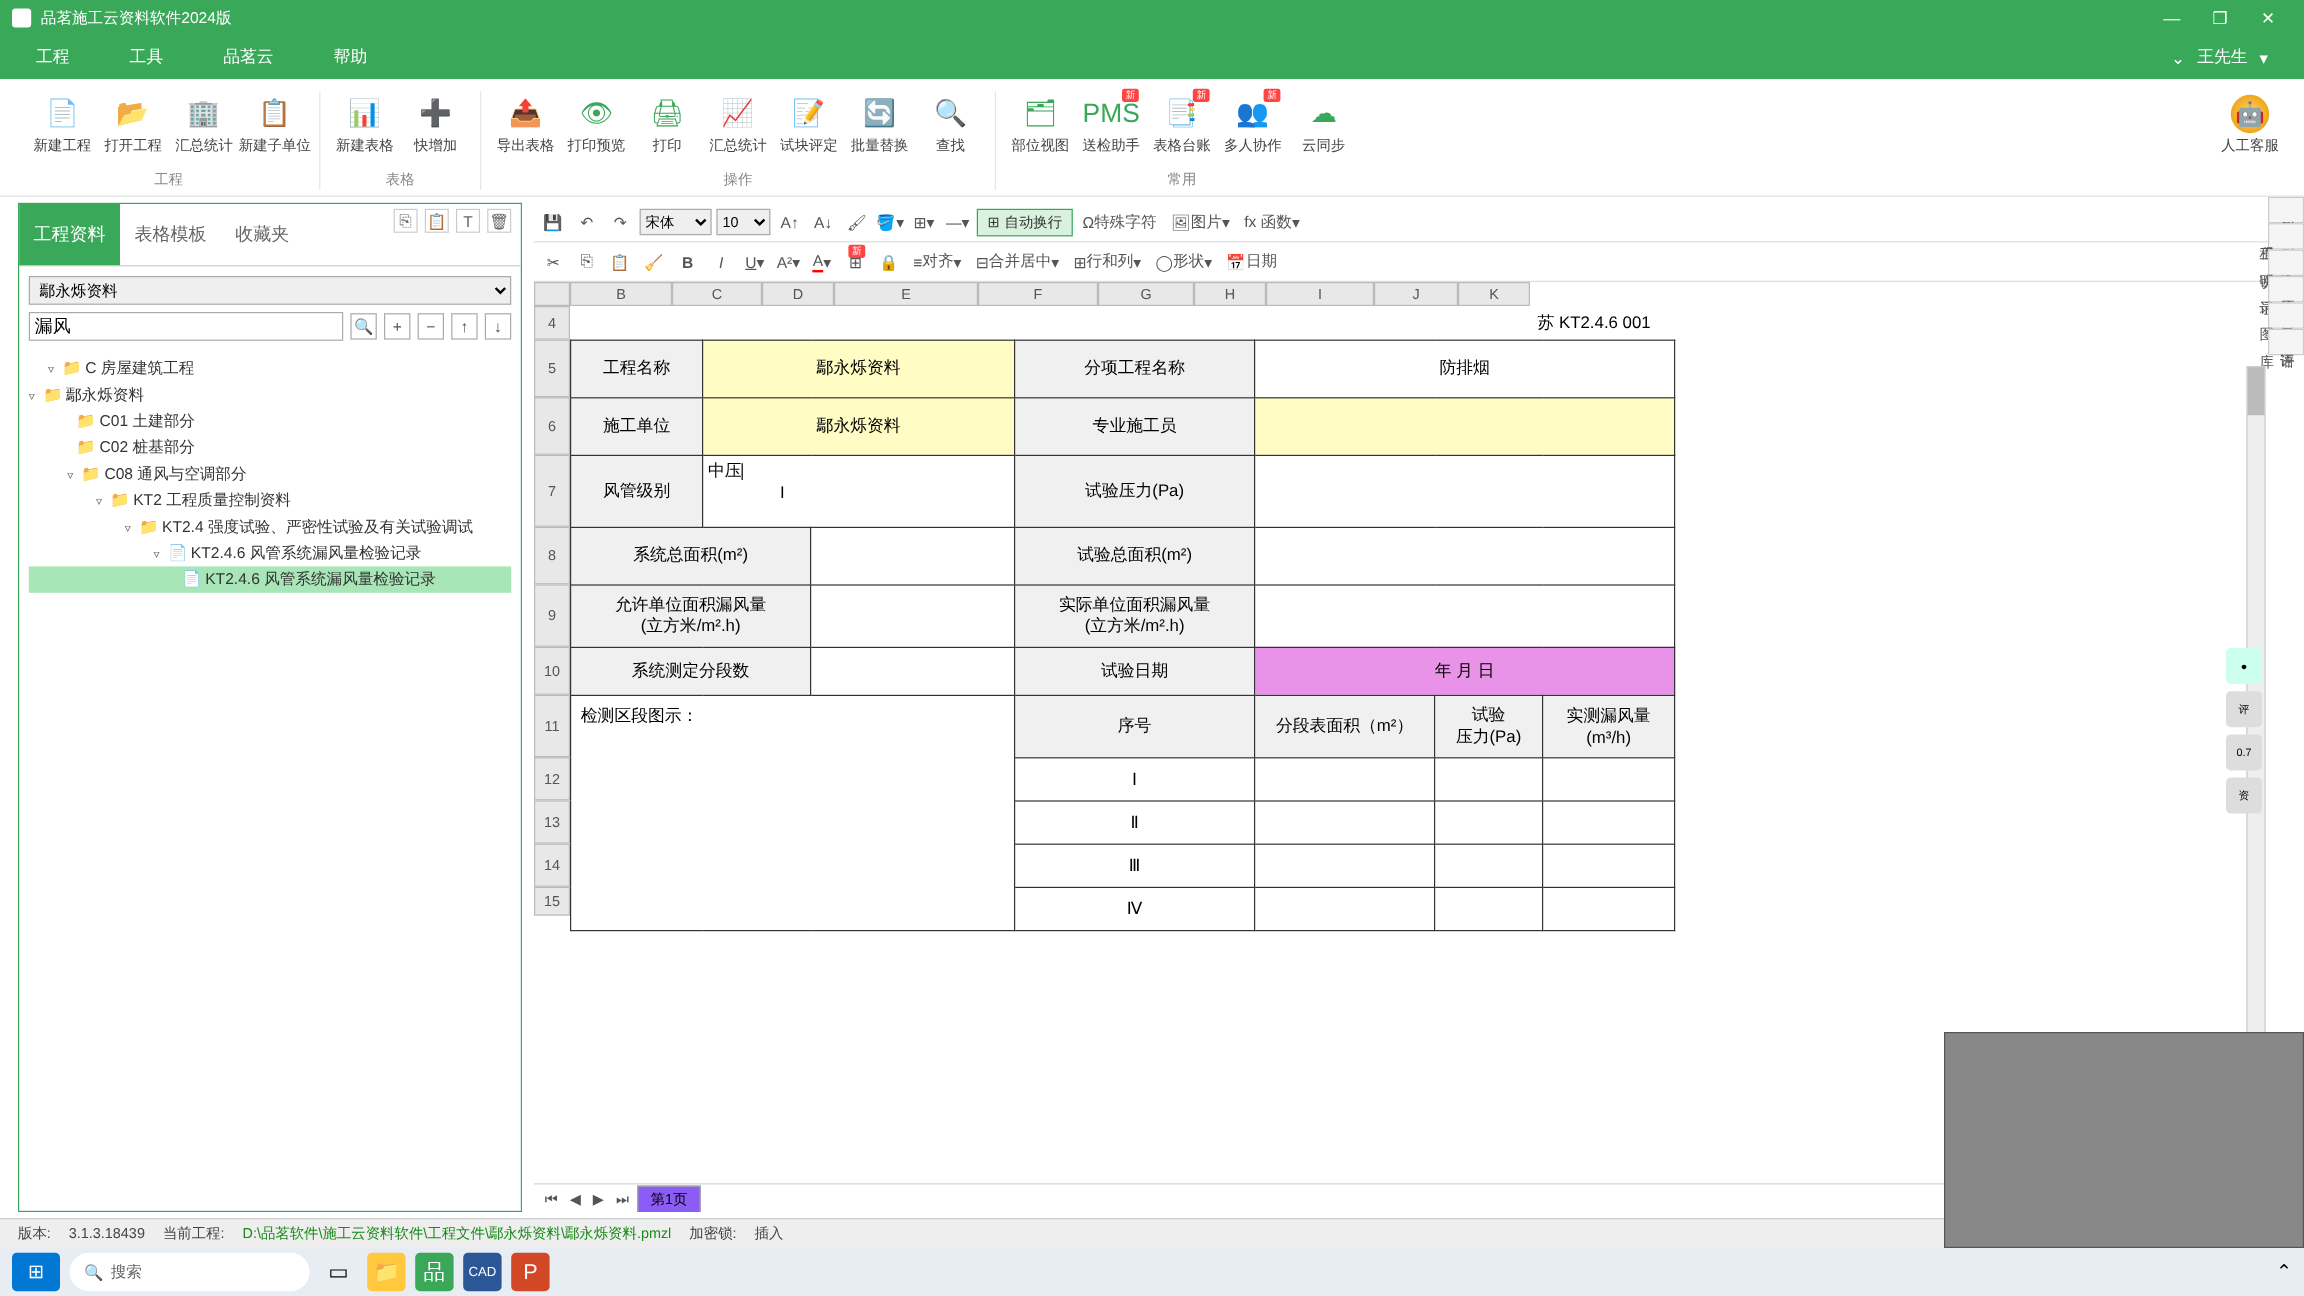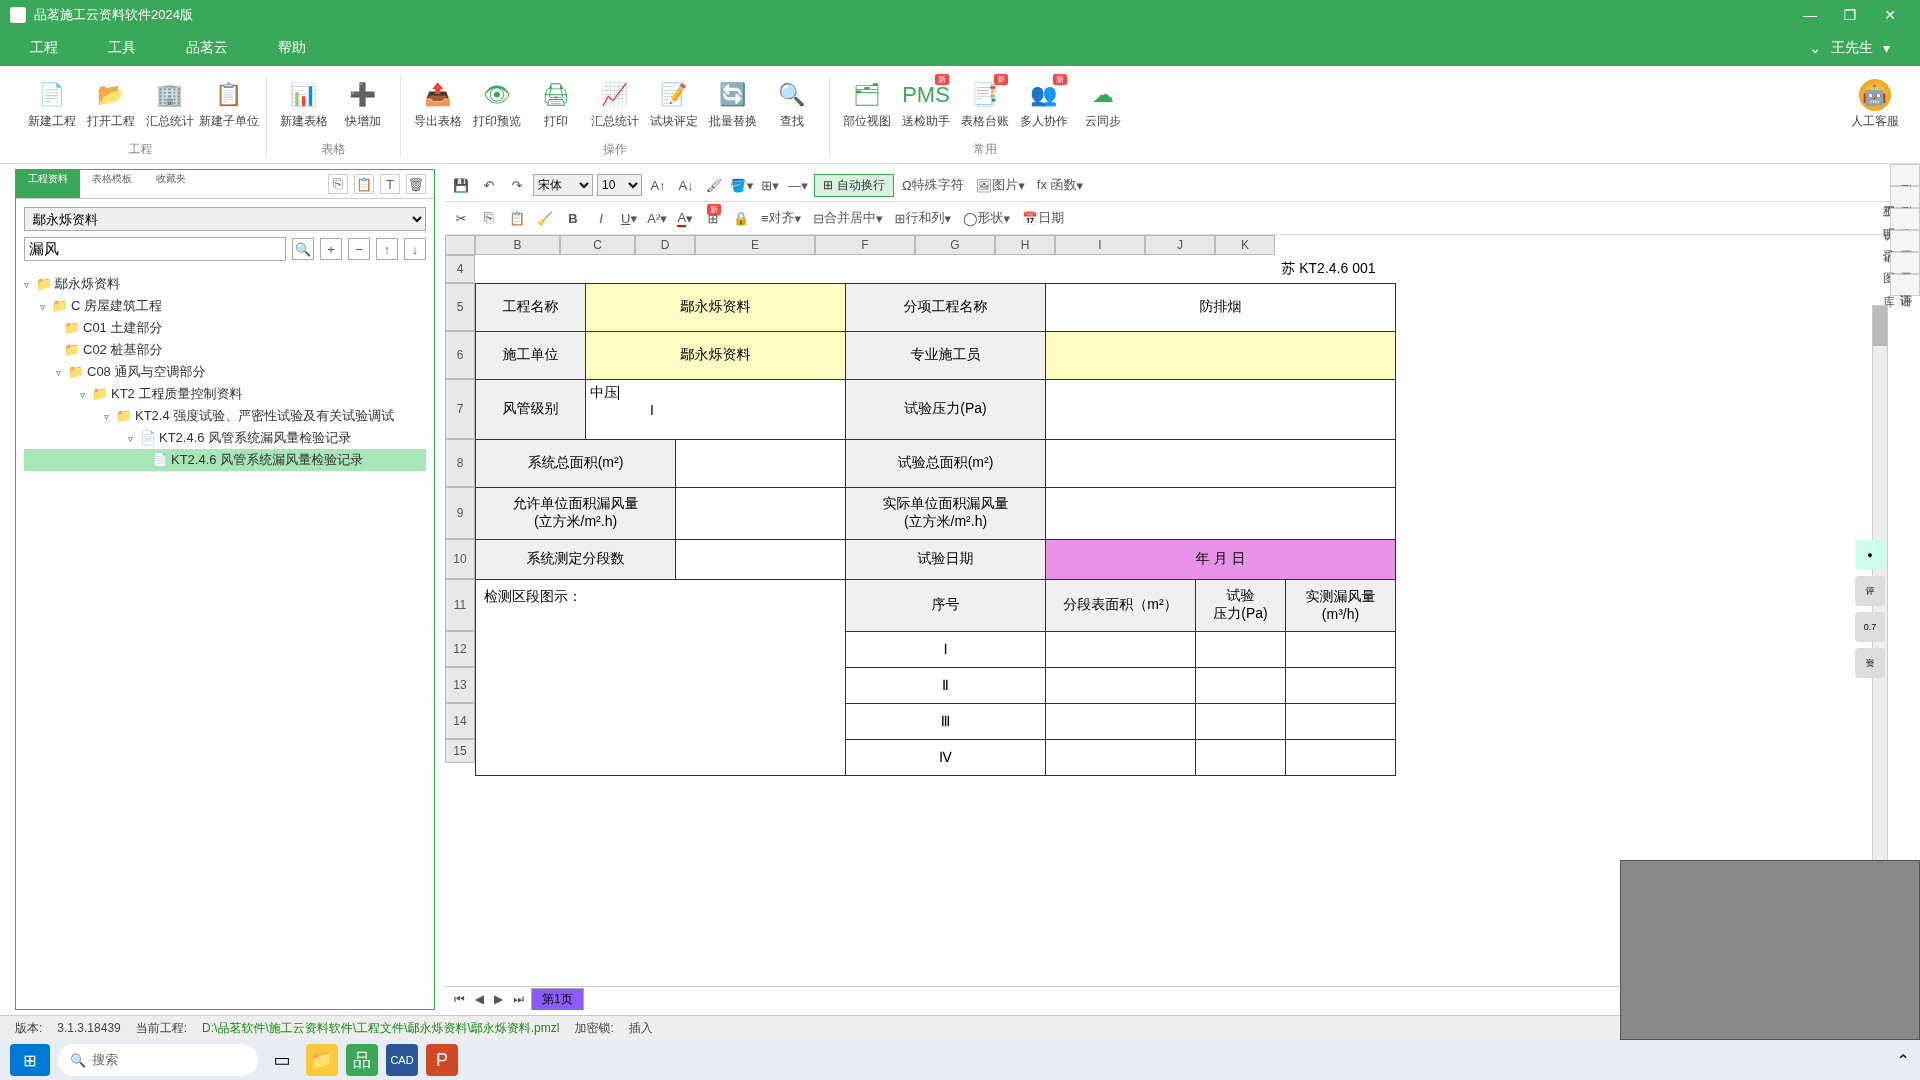--- a/index.html
+++ b/index.html
@@ -15,21 +15,21 @@
 .ribbon-group:last-child { border-right: none; }
 .ribbon-items { display: flex; gap: 5px; }
 .ribbon-item { display: flex; flex-direction: column; align-items: center; width: 54px; cursor: pointer; padding: 3px; position: relative; }
 .ribbon-icon { width: 32px; height: 32px; display: flex; align-items: center; justify-content: center; font-size: 22px; color: #3aa859; }
 .ribbon-label { font-size: 12px; color: #444; margin-top: 2px; white-space: nowrap; }
 .group-label { font-size: 12px; color: #888; margin-top: 8px; }
 .badge { position: absolute; top: -2px; right: 4px; background: #f44; color: #fff; font-size: 8px; padding: 0 3px; border-radius: 2px; }
 .content { display: flex; height: calc(100% - 30px - 36px - 98px - 25px - 40px); background: #fff; }
 .sidebar { width: 420px; border: 1px solid #3aa859; margin: 5px 0 5px 15px; background: #fff; display: flex; flex-direction: column; }
 .side-tabs { display: flex; border-bottom: 1px solid #ccc; }
-.side-tab { padding: 2px 12px; font-size: 10px; cursor: pointer; color: #666; }
+.side-tab { padding: 16px 12px; font-size: 15px; cursor: pointer; color: #666; }
 .side-tab.active { background: #3aa859; color: #fff; }
 .side-icons { margin-left: auto; display: flex; gap: 6px; padding: 4px 8px; }
 .side-icons span { cursor: pointer; font-size: 13px; color: #666; border: 1px solid #ccc; width: 20px; height: 20px; display: flex; align-items: center; justify-content: center; }
 .side-controls { padding: 8px; display: flex; flex-direction: column; gap: 6px; }
 .side-select { width: 100%; height: 24px; border: 1px solid #aaa; font-size: 13px; padding: 0 4px; }
 .side-search-row { display: flex; gap: 6px; align-items: center; }
 .side-search { flex: 1; height: 24px; border: 1px solid #aaa; padding: 0 4px; font-size: 15px; }
 .sq-btn { width: 22px; height: 22px; border: 1px solid #aaa; display: flex; align-items: center; justify-content: center; cursor: pointer; font-size: 13px; color: #555; }
 .tree { padding: 4px 8px; font-size: 13px; color: #333; overflow: auto; flex: 1; }
 .tree-node { padding: 2px 0; white-space: nowrap; }
@@ -222,22 +222,22 @@
       <div class="side-search-row">
         <input class="side-search" value="漏风" style="">
         <span class="sq-btn">🔍</span>
         <span class="sq-btn">+</span>
         <span class="sq-btn">−</span>
         <span class="sq-btn">↑</span>
         <span class="sq-btn">↓</span>
       </div>
     </div>
     <div class="tree">
+      <div class="tree-node" style="padding-left:16px"><span class="tree-toggle">▿</span><span class="tree-icon folder">📁</span><span>C 房屋建筑工程</span></div>
       <div class="tree-node" style="padding-left:0"><span class="tree-toggle">▿</span><span class="tree-icon folder">📁</span><span>鄢永烁资料</span></div>
-      <div class="tree-node" style="padding-left:16px"><span class="tree-toggle">▿</span><span class="tree-icon folder">📁</span><span>C 房屋建筑工程</span></div>
       <div class="tree-node" style="padding-left:40px"><span class="tree-icon folder">📁</span><span>C01 土建部分</span></div>
       <div class="tree-node" style="padding-left:40px"><span class="tree-icon folder">📁</span><span>C02 桩基部分</span></div>
       <div class="tree-node" style="padding-left:32px"><span class="tree-toggle">▿</span><span class="tree-icon folder">📁</span><span>C08 通风与空调部分</span></div>
       <div class="tree-node" style="padding-left:56px"><span class="tree-toggle">▿</span><span class="tree-icon folder">📁</span><span>KT2 工程质量控制资料</span></div>
       <div class="tree-node" style="padding-left:80px"><span class="tree-toggle">▿</span><span class="tree-icon folder">📁</span><span>KT2.4 强度试验、严密性试验及有关试验调试</span></div>
       <div class="tree-node" style="padding-left:104px"><span class="tree-toggle">▿</span><span class="tree-icon">📄</span><span>KT2.4.6 风管系统漏风量检验记录</span></div>
       <div class="tree-node selected" style="padding-left:128px"><span class="tree-icon file">📄</span><span>KT2.4.6 风管系统漏风量检验记录</span></div>
     </div>
   </div>
 

